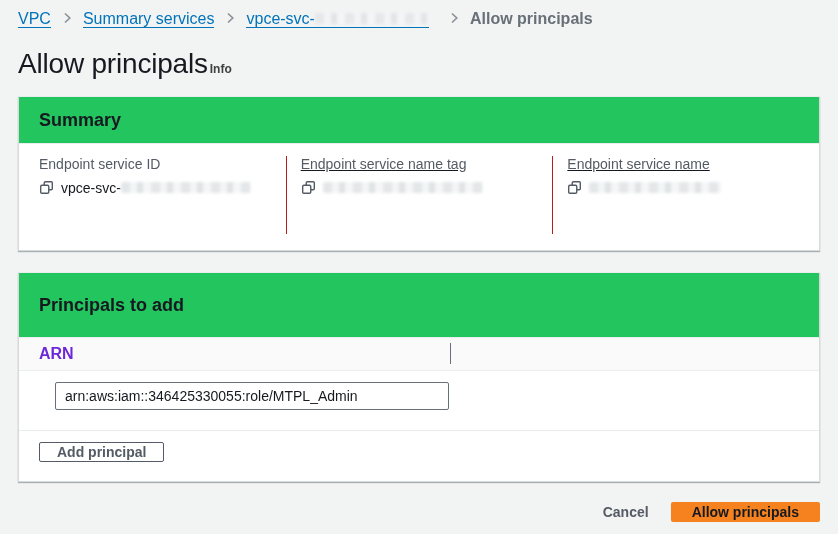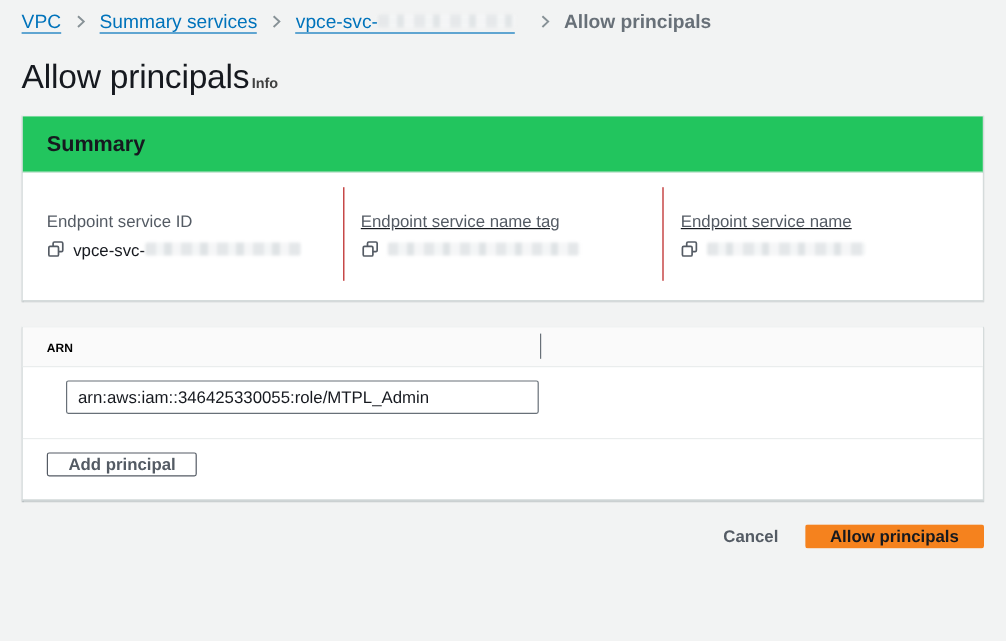--- a/index.html
+++ b/index.html
@@ -42,41 +42,41 @@
     border-bottom: 1px solid #eaeded;
     padding: 13px 20px 12px 20px;
   }
   .card-header.tall { padding: 22px 20px 21px 20px; }
   .card-header h2 { font-size: 18px; font-weight: 700; color: #16191f; }
 
   
   .summary-body { display: grid; grid-template-columns: 1fr 1fr 1fr; padding: 12px 0 16px 0; }
   .summary-col { padding: 0 14px 0 20px; min-height: 78px; }
   .summary-col + .summary-col { border-left: 1px solid #b91c1c; padding-left: 14px; text-decoration: underline; }
-  .field-label { font-size: 14px; color: #545b64; margin-bottom: 6px; margin-top: 20px; }
+  .field-label { font-size: 14px; color: #545b64; margin-bottom: 6px; }
   .field-value { font-size: 14px; color: #16191f; line-height: 21px; }
   .copy-icon { display: inline-block; vertical-align: -2px; margin-right: 7px; color: #545b64; cursor: pointer; }
 
   
   .redacted {
     display: inline-block; height: 11px; vertical-align: baseline;
     border-radius: 2px;
     background: repeating-linear-gradient(90deg,#e4e7e9 0 9px,#f3f5f6 9px 16px,#dfe3e5 16px 22px,#f5f6f7 22px 30px);
     filter: blur(1.5px);
   }
   a .redacted { filter: blur(1.5px); opacity:.85; }
 
   
   .table-header-row {
     position: relative;
     background: #fafafa;
     border-bottom: 1px solid #eaeded;
     padding: 7px 20px;
   }
-  .table-header-row .col-label { font-size: 10px; font-weight: 700; color: #000000; }
+  .table-header-row .col-label { font-size: 16px; font-weight: 700; color: #6d28d9; }
   .col-resizer {
     position: absolute; left: 431px; top: 5px; width: 1px; height: 21px;
     background: #687078; cursor: col-resize;
   }
   .table-body-row { padding: 11px 20px 20px 36px; border-bottom: 1px solid #eaeded; }
   .arn-input {
     width: 394px; height: 28px;
     border: 1px solid #687078; border-radius: 2px;
     padding: 0 9px; font-size: 14px; color: #16191f;
     font-family: "Liberation Sans", "DejaVu Sans", sans-serif;
@@ -169,20 +169,23 @@
                 <rect x="1.8" y="5.6" width="8.6" height="8.6" rx="1.2" fill="#fff" stroke="currentColor" stroke-width="1.5"></rect>
               </svg>
           </span><span class="redacted" style="width:132px"></span>
         </div>
       </div>
 
     </div>
   </section>
 
   <section class="card">
+    <div class="card-header tall">
+      <h2>Principals to add</h2>
+    </div>
 
     <div class="table-header-row">
       <span class="col-label">ARN</span>
       <span class="col-resizer"></span>
     </div>
 
     <div class="table-body-row">
       <input class="arn-input" type="text" value="arn:aws:iam::346425330055:role/MTPL_Admin" style="">
     </div>
 

